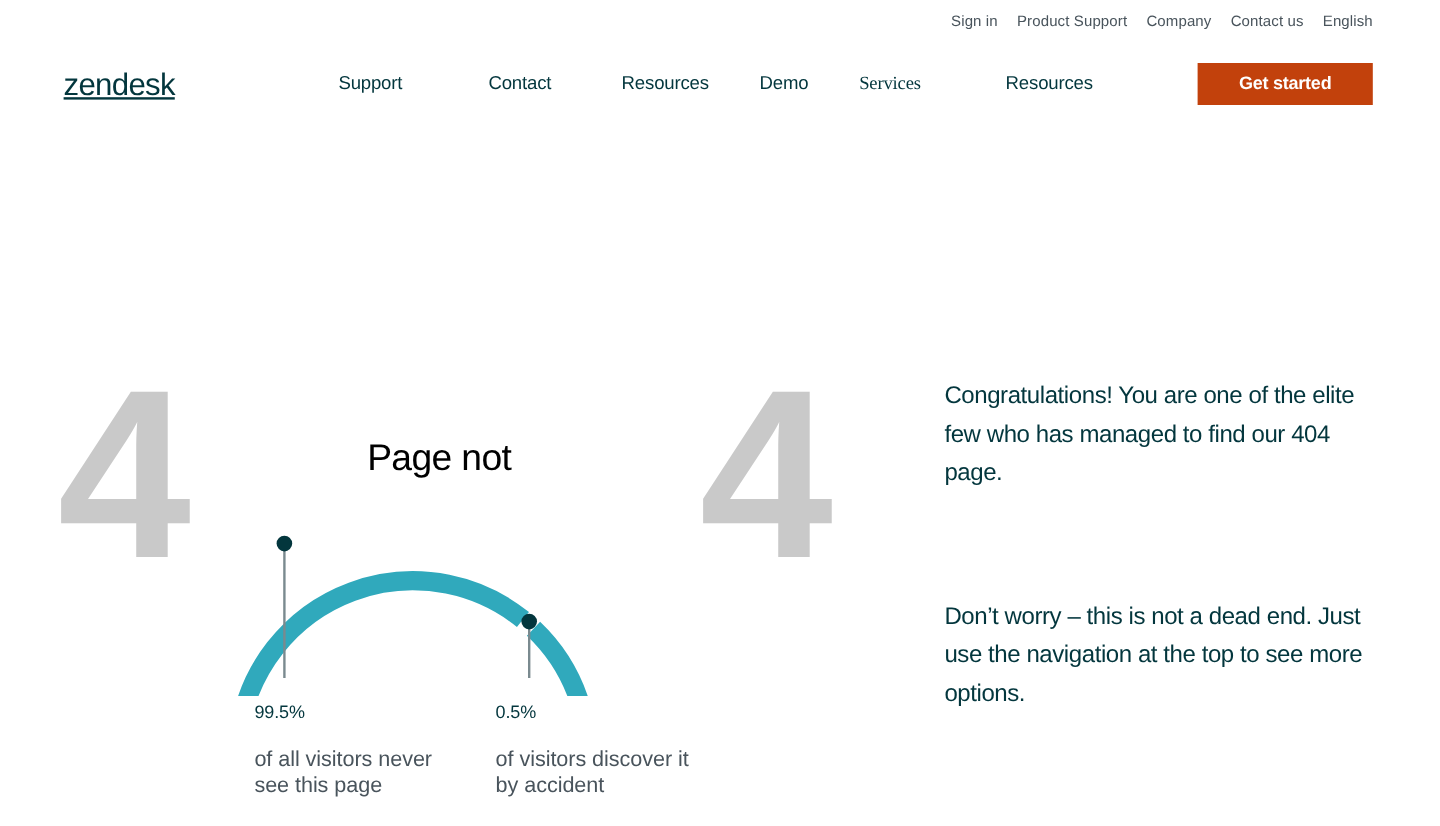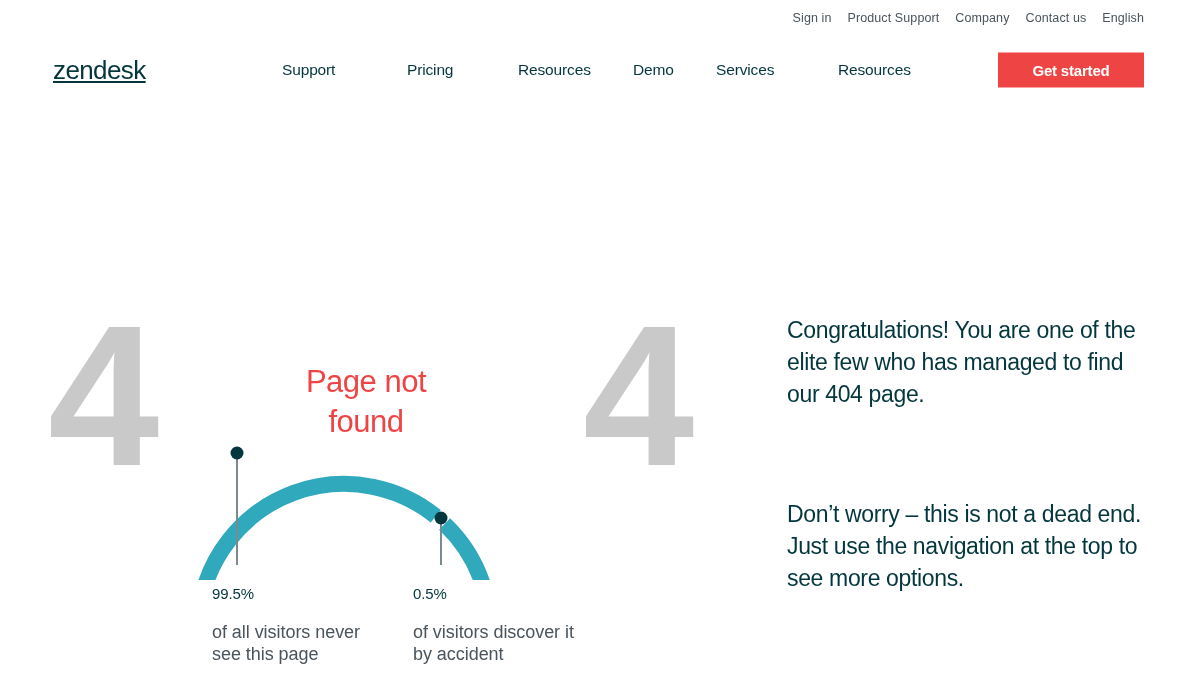--- a/index.html
+++ b/index.html
@@ -76,31 +76,31 @@
     color: #03363D;
     text-decoration: none;
     font-weight: 500;
     letter-spacing: -0.15px;
     white-space: nowrap;
   }
   .nav-link.i0 { width: 125px; }
   .nav-link.i1 { width: 111px; }
   .nav-link.i2 { width: 115px; }
   .nav-link.i3 { width: 83px; }
-  .nav-link.i4 { width: 122px; }
+  .nav-link.i4 { width: 122px; font-family: Liberation Serif, serif; }
   .nav-link.i5 { width: 100px; }
 
   .cta-button {
     position: absolute;
     right: 56px;
     top: 50%;
     transform: translateY(-50%);
     width: 146px;
     height: 35px;
-    background: #ef4444;
+    background: #c2410c;
     color: #ffffff;
     border: none;
     font-family: "Liberation Sans", sans-serif;
     font-size: 15px;
     font-weight: 700;
     letter-spacing: -0.2px;
     cursor: pointer;
     display: flex;
     align-items: center;
     justify-content: center;
@@ -138,21 +138,21 @@
   .donut-svg { display: block; }
 
   .center-text {
     position: absolute;
     left: 0;
     top: 134px;
     width: 340px;
     text-align: center;
     font-size: 31px;
     line-height: 40px;
-    color: #ef4444;
+    color: #000000;
     font-weight: 400;
     letter-spacing: -0.5px;
   }
 
   
   .stats {
     position: absolute;
     left: 212px;
     top: 585px;
     width: 520px;
@@ -179,21 +179,21 @@
   }
 
   
   .copy {
     position: absolute;
     left: 787px;
     top: 314px;
     width: 358px;
   }
   .copy p {
-    font-size: 23px;
+    font-size: 20px;
     line-height: 32px;
     color: #03363D;
     letter-spacing: -0.35px;
     font-weight: 400;
   }
   .copy p + p { margin-top: 88px; }
 </style>
 </head>
 <body>
 
@@ -205,21 +205,21 @@
     <a class="utility-link" href="#">Company</a>
     <a class="utility-link" href="#">Contact us</a>
     <a class="utility-link" href="#">English</a>
   </div>
 
   <nav class="main-nav">
     <a class="logo" href="#">zendesk</a>
 
     <div class="nav-links">
       <a class="nav-link i0" href="#">Support</a>
-      <a class="nav-link i1" href="#">Pricing</a>
+      <a class="nav-link i1" href="#">Contact</a>
       <a class="nav-link i2" href="#">Resources</a>
       <a class="nav-link i3" href="#">Demo</a>
       <a class="nav-link i4" href="#">Services</a>
       <a class="nav-link i5" href="#">Resources</a>
     </div>
 
     <button class="cta-button">Get started</button>
   </nav>
 
   <div class="hero">
@@ -236,21 +236,20 @@
         <line x1="41" y1="225" x2="41" y2="337" stroke="#7a8a8f" stroke-width="2"></line>
 
         <line x1="245" y1="290" x2="245" y2="337" stroke="#7a8a8f" stroke-width="2"></line>
 
         <circle cx="41" cy="225" r="6.5" fill="#03363D"></circle>
         <circle cx="245" cy="290" r="6.5" fill="#03363D"></circle>
       </svg>
 
       <div class="center-text">
         <div>Page not</div>
-        <div>found</div>
       </div>
     </div>
 
     <div class="stats">
       <div class="stat s0">
         <div class="stat-value">99.5%</div>
         <div class="stat-desc">
           <div>of all visitors never</div>
           <div>see this page</div>
         </div>

